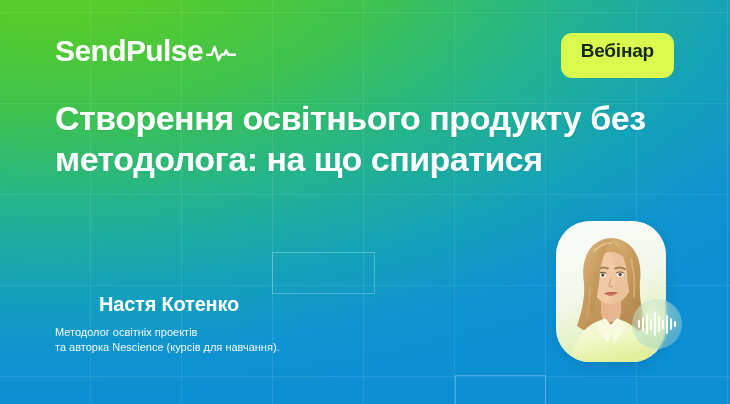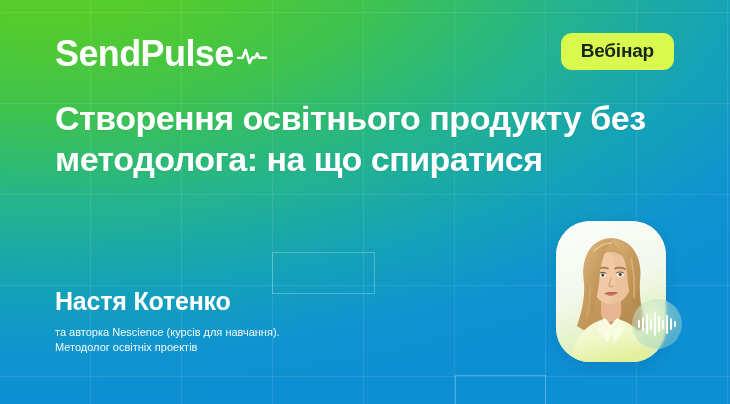--- a/index.html
+++ b/index.html
@@ -48,21 +48,21 @@
     position: absolute;
     left: 55px;
     top: 36px;
     display: flex;
     align-items: center;
     gap: 2px;
     user-select: none;
   }
   .logo-text {
     color: #ffffff;
-    font-size: 36px;
+    font-size: 30px;
     font-weight: 700;
     letter-spacing: -0.6px;
     line-height: 1;
   }
   .logo-pulse {
     display: block;
     width: 30px;
     height: 24px;
     margin-left: 1px;
     margin-top: 4px;
@@ -71,21 +71,21 @@
   
   .badge {
     position: absolute;
     right: 56px;
     top: 33px;
     background: #d9f94f;
     color: #16261b;
     font-size: 19px;
     font-weight: 700;
     letter-spacing: -0.2px;
-    padding: 8px 20px 10px;
+    padding: 8px 20px 18px;
     border-radius: 11px;
     line-height: 1;
     white-space: nowrap;
   }
 
   
   .headline {
     position: absolute;
     left: 55px;
     top: 98px;
@@ -100,25 +100,26 @@
 
   
   .speaker {
     position: absolute;
     left: 55px;
     bottom: 48px;
     color: #ffffff;
     max-width: 330px;
   }
   .speaker-name {
-    font-size: 25px;
+    font-size: 20px;
     font-weight: 700;
     letter-spacing: -0.2px;
     line-height: 1.15;
     margin-bottom: 9px;
+    margin-left: 44px;
   }
   .speaker-role {
     font-size: 11px;
     font-weight: 400;
     line-height: 1.42;
     color: rgba(255,255,255,0.95);
   }
 
   
   .portrait-wrap {
@@ -175,22 +176,22 @@
     </svg>
   </div>
 
   <div class="badge">Вебінар</div>
 
   <h1 class="headline">Створення освітнього продукту без методолога: на що спиратися</h1>
 
   <div class="speaker">
     <div class="speaker-name">Настя Котенко</div>
     <div class="speaker-role">
+      <div>Методолог освітніх проектів</div>
       <div>та авторка Nescience (курсів для навчання).</div>
-      <div>Методолог освітніх проектів</div>
     </div>
   </div>
 
   <div class="portrait-wrap">
     <div class="portrait-frame">
       <svg class="portrait-svg" viewBox="0 0 110 141">
         <defs>
           <linearGradient id="bgGrad" x1="0" y1="0" x2="0.3" y2="1">
             <stop offset="0%" stop-color="#fcfdfb"></stop>
             <stop offset="55%" stop-color="#f2f8ec"></stop>

